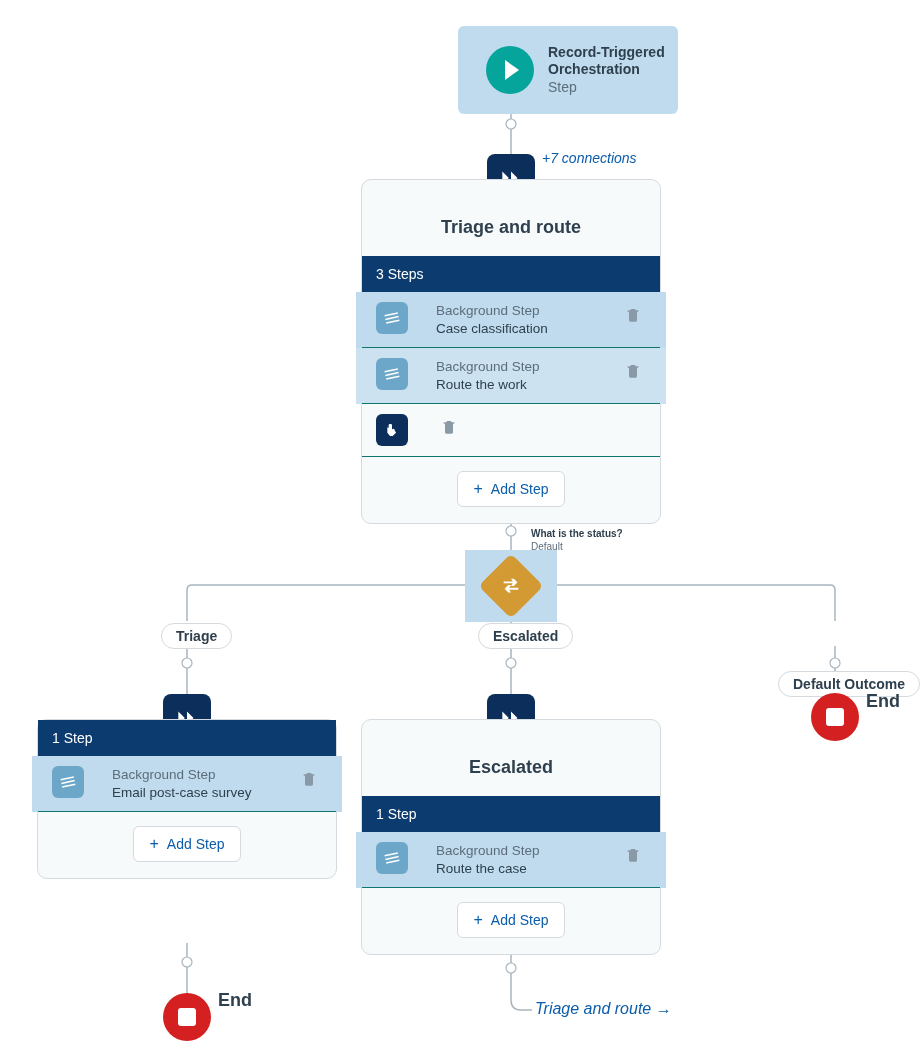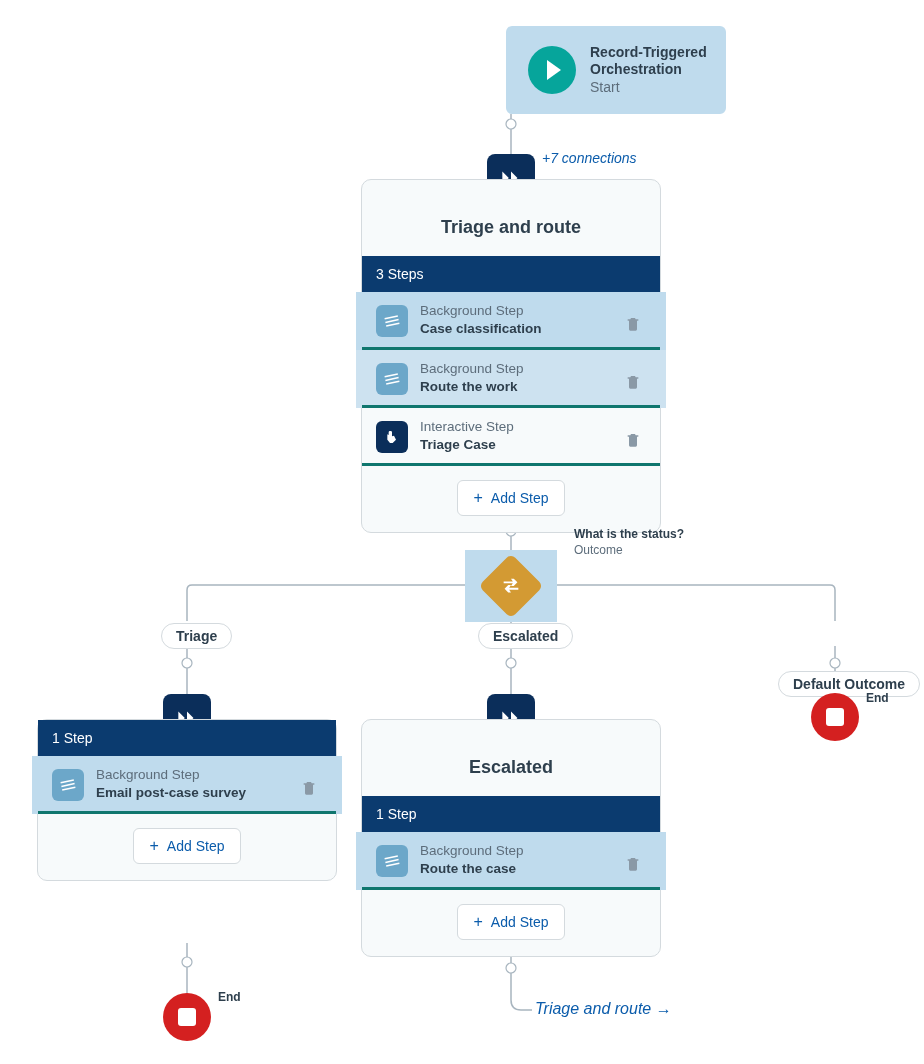--- a/index.html
+++ b/index.html
@@ -40,23 +40,22 @@
   }
 
   
   .start-node {
     position: absolute;
     left: 458px; top: 26px;
     width: 220px; height: 88px;
     background: var(--bg-blue-medium);
     border-radius: 6px;
     display: flex; align-items: center;
-    padding-left: 22px;
+    padding-left: 28px;
     box-sizing: border-box;
-    margin-left: 48px;
   }
   .play-circle {
     width: 48px; height: 48px; border-radius: 50%;
     background: var(--accent-green);
     display:flex; align-items:center; justify-content:center;
     flex-shrink: 0;
   }
   .play-triangle {
     width:0; height:0;
     border-left: 14px solid #fff;
@@ -103,38 +102,38 @@
     padding: 37px 12px 18px;
   }
   .steps-header {
     background: var(--header-blue);
     color: #fff;
     font-size: 14px;
     padding: 10px 14px;
   }
 
   .step-row {
-    display: flex; align-items: flex-end;
-    gap: 12px;
+    display: flex; align-items: flex-start;
+    gap: 28px;
     padding: 10px 14px;
-    border-bottom: 3px solid #0f766e;
+    border-bottom: 1px solid #0f766e;
     position: relative;
   }
   .step-row:last-of-type { border-bottom: none; }
   .step-row.highlight { background: var(--bg-blue-medium); box-shadow: -6px 0 0 var(--bg-blue-medium), 6px 0 0 var(--bg-blue-medium); }
   .step-row.highlight-even { background: #cde2f0; box-shadow: -6px 0 0 #cde2f0, 6px 0 0 #cde2f0; }
   .step-icon {
     width: 32px; height: 32px; border-radius: 6px;
     display:flex; align-items:center; justify-content:center; flex-shrink:0;
   }
   .step-icon.bg { background: #6ca7c9; }
   .step-icon.int { background: var(--navy); }
   .step-label { font-size: 13.5px; line-height: 1.3; flex:1; }
   .step-label .sub { color: var(--muted); }
-  .step-label .name { font-weight: 700; color: var(--text); }
+  .step-label .name { font-weight: 400; color: var(--text); }
   .trash-btn {
     width: 26px; height: 26px;
     display:flex; align-items:center; justify-content:center;
     color: #8a99a6; cursor: pointer;
   }
 
   .add-step-btn {
     margin: 14px auto 16px;
     display:flex; align-items:center; justify-content:center;
     gap: 8px;
@@ -160,22 +159,22 @@
   .diamond-inner {
     width: 46px; height: 46px;
     background: var(--decision);
     transform: rotate(45deg);
     border-radius: 6px;
     display:flex; align-items:center; justify-content:center;
   }
   .diamond-inner svg { transform: rotate(-45deg); width:22px; height:22px; }
   .decision-label {
     position:absolute;
-    left: 574px; top: 527px;
-    font-size: 12px; line-height: 1.3;
+    left: 531px; top: 527px;
+    font-size: 10px; line-height: 1.3;
   }
   .decision-label .q { font-weight: 700; }
   .decision-label .sub { color: var(--muted); }
 
   
   .pill {
     position:absolute;
     background: #fff;
     border: 1px solid var(--border);
     border-radius: 14px;
@@ -191,21 +190,21 @@
     width: 48px; height: 48px;
     border-radius: 50%;
     background: var(--red);
     display:flex; align-items:center; justify-content:center;
   }
   .end-square {
     width: 18px; height: 18px; background: #fff; border-radius: 3px;
   }
   .end-label {
     position:absolute;
-    font-size: 12px; font-weight: 700; color: var(--text);
+    font-size: 18px; font-weight: 700; color: var(--text);
   }
 
   
   .goto-label {
     position:absolute;
     left: 535px; top: 1000px;
     font-size: 16px; font-style: italic;
     color: var(--link-blue);
   }
 </style>
@@ -239,21 +238,21 @@
   <circle class="node-circle" cx="511" cy="968" r="5"></circle>
 </svg>
 
 <div class="start-node">
   <div class="play-circle">
     <div class="play-triangle"></div>
   </div>
   <div class="start-text">
     <div class="t1">Record-Triggered</div>
     <div class="t1">Orchestration</div>
-    <div class="t2">Start</div>
+    <div class="t2">Step</div>
   </div>
 </div>
 
 <div class="conn-label">+7 connections</div>
 
 <div class="stage-icon-wrap" style="left:487px; top:154px;">
   <svg viewBox="0 0 24 24">
       <path fill="#fff" d="M4 6l6 6-6 6V6zm8 0l6 6-6 6V6z"></path>
     </svg>
 </div>
@@ -294,24 +293,20 @@
           <path fill="currentColor" d="M6 7h12v13a2 2 0 01-2 2H8a2 2 0 01-2-2V7zm3-4h6l1 2h4v2H4V5h4l1-2z"></path>
         </svg>
     </div>
   </div>
 
   <div class="step-row">
     <div class="step-icon int">
       <svg viewBox="0 0 24 24" width="16" height="16">
           <path fill="#fff" d="M10 3a2 2 0 012 2v6l3-1 3 6-5 5H9l-4-5V8l2 1V5a2 2 0 012-2h1z"></path>
         </svg>
-    </div>
-    <div class="step-label">
-      <div class="sub">Interactive Step</div>
-      <div class="name">Triage Case</div>
     </div>
     <div class="trash-btn">
       <svg viewBox="0 0 24 24" width="16" height="16">
           <path fill="currentColor" d="M6 7h12v13a2 2 0 01-2 2H8a2 2 0 01-2-2V7zm3-4h6l1 2h4v2H4V5h4l1-2z"></path>
         </svg>
     </div>
   </div>
 
   <div class="add-step-btn">
     <span class="plus">+</span>
@@ -321,21 +316,21 @@
 
 <div class="decision-diamond">
   <div class="diamond-inner">
     <svg viewBox="0 0 24 24">
         <path fill="#fff" d="M4 7h10l-2-3h3l4 4-4 4h-3l2-3H4zm16 7H10l2-3H9l-4 4 4 4h3l-2-3h10z"></path>
       </svg>
   </div>
 </div>
 <div class="decision-label">
   <div class="q">What is the status?</div>
-  <div class="sub">Outcome</div>
+  <div class="sub">Default</div>
 </div>
 
 <div class="pill" style="left:161px; top:623px;">Triage</div>
 <div class="pill" style="left:478px; top:623px;">Escalated</div>
 <div class="pill" style="left:778px; top:623px;margin-top:48px;">Default Outcome</div>
 
 <div class="stage-icon-wrap" style="left:163px; top:694px;">
   <svg viewBox="0 0 24 24">
       <path fill="#fff" d="M4 6l6 6-6 6V6zm8 0l6 6-6 6V6z"></path>
     </svg>

